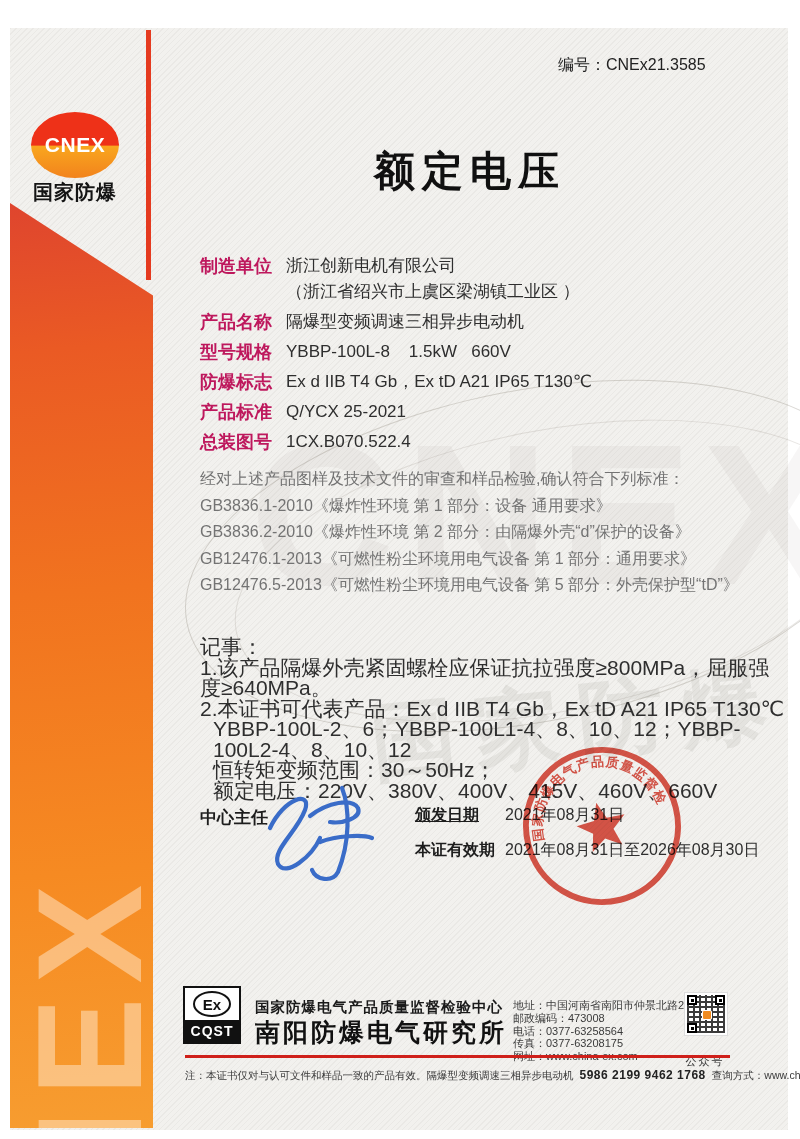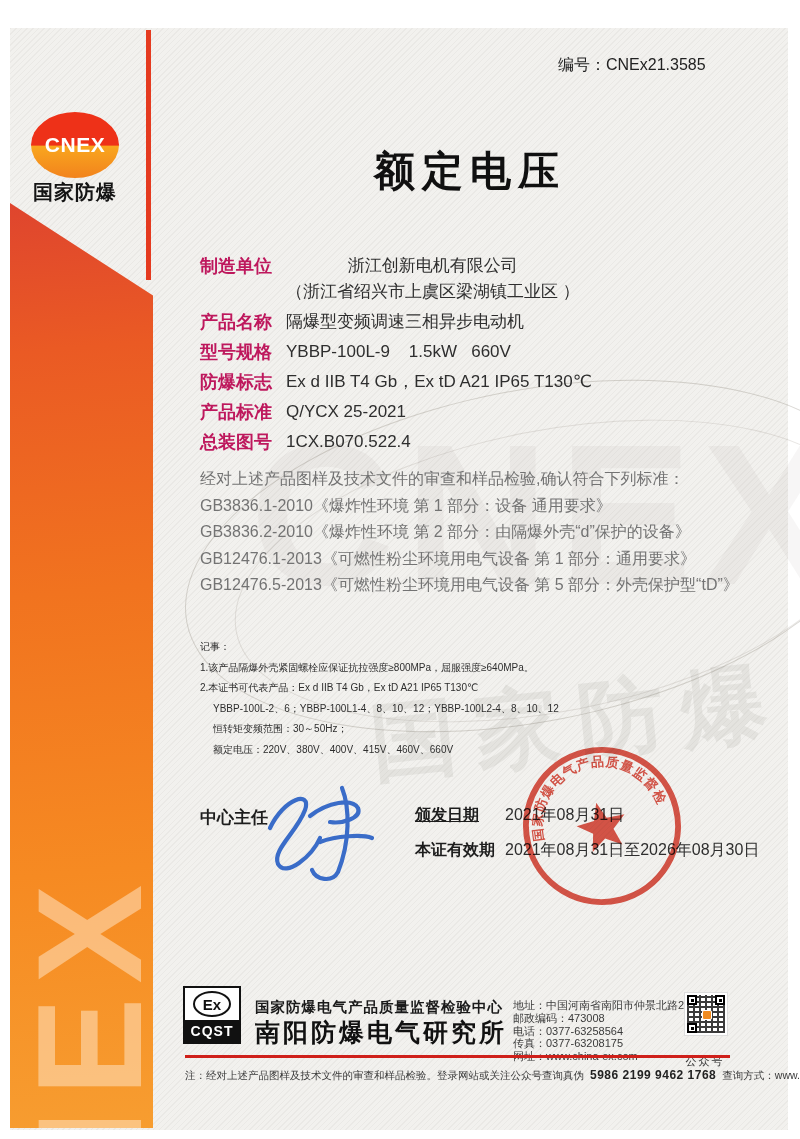--- a/index.html
+++ b/index.html
@@ -45,26 +45,26 @@
   
   .cert-number{position:absolute;left:558px;top:55px;font-size:16px;color:#222;}
   .title{
     position:absolute;left:160px;top:144px;width:620px;text-align:center;
     font-size:41px;font-weight:bold;letter-spacing:7px;color:#101010;
   }
   
   .fields{position:absolute;left:200px;top:256px;width:580px;}
   .frow{display:flex;margin-bottom:10px;}
   .flabel{width:86px;flex:0 0 86px;font-size:18px;font-weight:600;color:#be185d;line-height:20px;}
-  .fval{font-size:17px;color:#2e2e2e;line-height:20px;white-space:pre-wrap;text-align:center;}
+  .fval{font-size:17px;color:#2e2e2e;line-height:20px;white-space:pre-wrap;}
   .fval .sub{display:block;margin-top:6px;}
   
   .standards{position:absolute;left:200px;top:466px;width:585px;font-size:16px;line-height:26.5px;color:#737373;}
   
-  .notes{position:absolute;left:200px;top:637px;width:585px;font-size:10px;line-height:20.5px;color:#2e2e2e;}
+  .notes{position:absolute;left:200px;top:637px;width:585px;font-size:21px;line-height:20.5px;color:#2e2e2e;}
   .notes .indent{padding-left:13px;}
   
   .sig-label{position:absolute;left:200px;top:806px;font-size:17px;font-weight:600;color:#1d1d1d;}
   .signature{position:absolute;left:250px;top:780px;}
   .date-label1{position:absolute;left:415px;top:805px;font-size:16px;font-weight:600;color:#1d1d1d;text-decoration:underline;}
   .date-val1{position:absolute;left:505px;top:805px;font-size:16px;color:#2e2e2e;}
   .date-label2{position:absolute;left:415px;top:840px;font-size:16px;font-weight:600;color:#1d1d1d;}
   .date-val2{position:absolute;left:505px;top:840px;font-size:16px;color:#2e2e2e;}
   .stamp{position:absolute;left:518px;top:742px;transform:rotate(-14deg);opacity:0.85;mix-blend-mode:multiply;}
   
@@ -118,21 +118,21 @@
   <div class="frow">
     <div class="flabel">制造单位</div>
     <div class="fval"><span>浙江创新电机有限公司</span><span class="sub">（浙江省绍兴市上虞区梁湖镇工业区 ）</span></div>
   </div>
   <div class="frow">
     <div class="flabel">产品名称</div>
     <div class="fval">隔爆型变频调速三相异步电动机</div>
   </div>
   <div class="frow">
     <div class="flabel">型号规格</div>
-    <div class="fval">YBBP-100L-9    1.5kW   660V</div>
+    <div class="fval">YBBP-100L-8    1.5kW   660V</div>
   </div>
   <div class="frow">
     <div class="flabel">防爆标志</div>
     <div class="fval">Ex d IIB T4 Gb，Ex tD A21 IP65 T130℃</div>
   </div>
   <div class="frow">
     <div class="flabel">产品标准</div>
     <div class="fval">Q/YCX 25-2021</div>
   </div>
   <div class="frow">
@@ -206,13 +206,13 @@
   <div class="finder f2">
       <i></i>
     </div>
   <div class="finder f3">
       <i></i>
     </div>
   <div class="qr-dot"></div>
 </div>
 <div class="qr-caption">公众号</div>
 <div class="foot-rule"></div>
-<div class="foot-note"><span>注：经对上述产品图样及技术文件的审查和样品检验。登录网站或关注公众号查询真伪</span><b>5986 2199 9462 1768</b><span>查询方式：www.china-ex.com</span></div>
+<div class="foot-note"><span>注：本证书仅对与认可文件和样品一致的产品有效。隔爆型变频调速三相异步电动机</span><b>5986 2199 9462 1768</b><span>查询方式：www.china-ex.com</span></div>
 
 </body></html>

